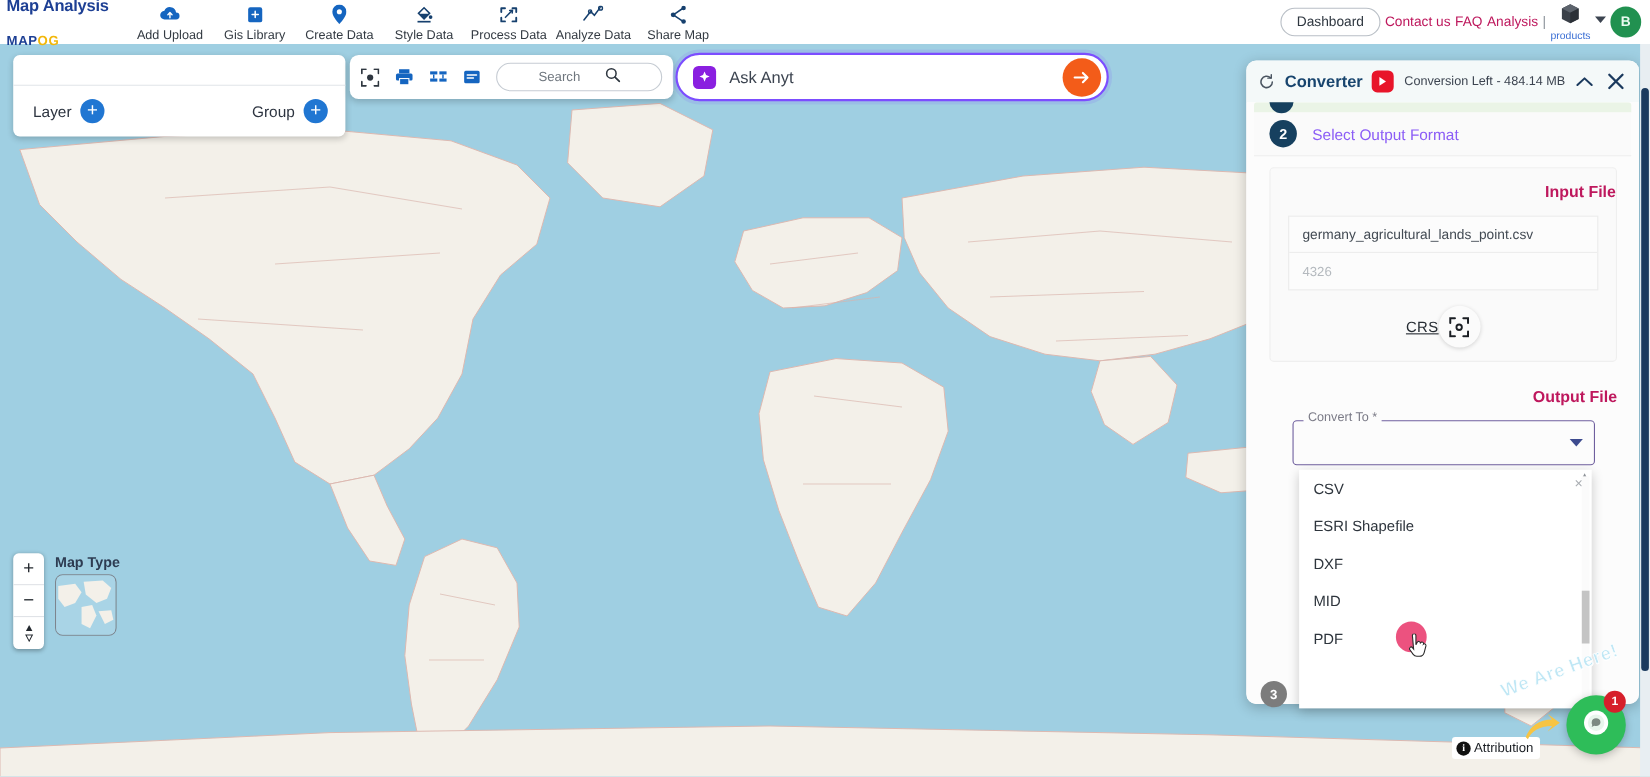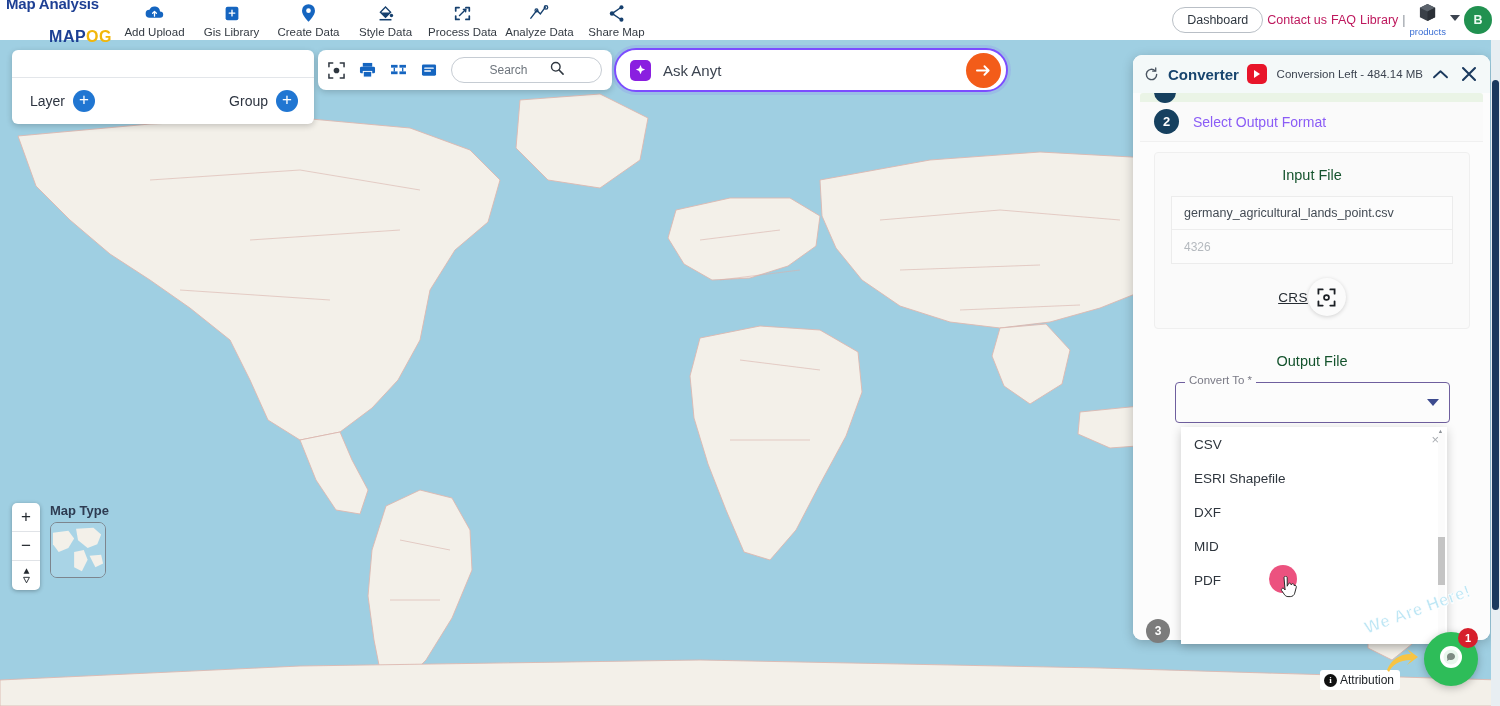--- a/index.html
+++ b/index.html
@@ -15,21 +15,21 @@
   .topnav {
     position: absolute; top: 0; left: 0; width: 1500px; height: 40px;
     background: #ffffff; z-index: 60;
     display: flex; align-items: center;
   }
   .brand { width: 112px; padding-left: 6px; line-height: 1; }
   .brand-title {
     font-size: 15px; font-weight: bold; color: #1d3f94; letter-spacing: -0.2px;
   }
   .brand-sub {
-    font-size: 16px; font-weight: bold; color: #1d3f94; text-align: right;
+    font-size: 12px; font-weight: bold; color: #1d3f94; text-align: left;
     margin-top: 18px; letter-spacing: 0.5px;
   }
   .brand-sub .og { color: #f2b70a; }
   .navitems { display: flex; align-items: flex-start; gap: 0px; margin-left: 4px; }
   .navitem {
     display: flex; flex-direction: column; align-items: center; justify-content: flex-start;
     width: 77px; cursor: pointer; padding-top: 2px;
   }
   .navitem .ico { height: 17px; display:flex; align-items:center; justify-content:center; }
   .navitem .lbl {
@@ -192,21 +192,21 @@
     width:25px;height:25px;border-radius:50%;background:#16405f;color:#fff;
     font-size:13px;font-weight:bold;display:flex;align-items:center;justify-content:center;
   }
   .step-label { font-size:14px; color:#8b5cf6; }
 
   .card {
     margin:10px 20px 0 21px; background:#fafafa; border:1px solid #efefef;
     border-radius:4px; padding:14px 0 12px;
   }
   .card-title {
-    text-align:center; font-size:14.5px; font-weight:normal; color:#14532d;
+    text-align:right; font-size:14.5px; font-weight:bold; color:#be185d;
     margin-bottom:13px;
   }
   .field-box {
     margin:0 16px; border:1px solid #ececec; background:#fcfcfc;
   }
   .field-line {
     height:33px; display:flex; align-items:center; padding:0 12px;
     border-bottom:1px solid #ededed; font-size:12.5px; color:#434b54;
   }
   .field-line.ph { color:#b4b9be; font-size:12px; border-bottom:none; }
@@ -393,21 +393,21 @@
             </svg>
         </span>
         <span class="lbl">Share Map</span>
       </div>
     </div>
 
     <div class="navright">
       <div class="dash-pill">Dashboard</div>
       <div class="navlink">Contact us</div>
       <div class="navlink">FAQ</div>
-      <div class="navlink">Library</div>
+      <div class="navlink">Analysis</div>
       <div class="navsep">|</div>
       <div class="products-wrap">
         <span>
           <svg width="19" height="19" viewBox="0 0 20 20">
               <path d="M10 1l8 4v10l-8 4-8-4V5z" fill="#3a4048"></path>
               <path d="M10 1l8 4-8 4-8-4z" fill="#5c636c"></path>
               <path d="M10 9v10l8-4V5z" fill="#2b3037"></path>
             </svg>
         </span>
         <span class="products-lbl">products</span>

